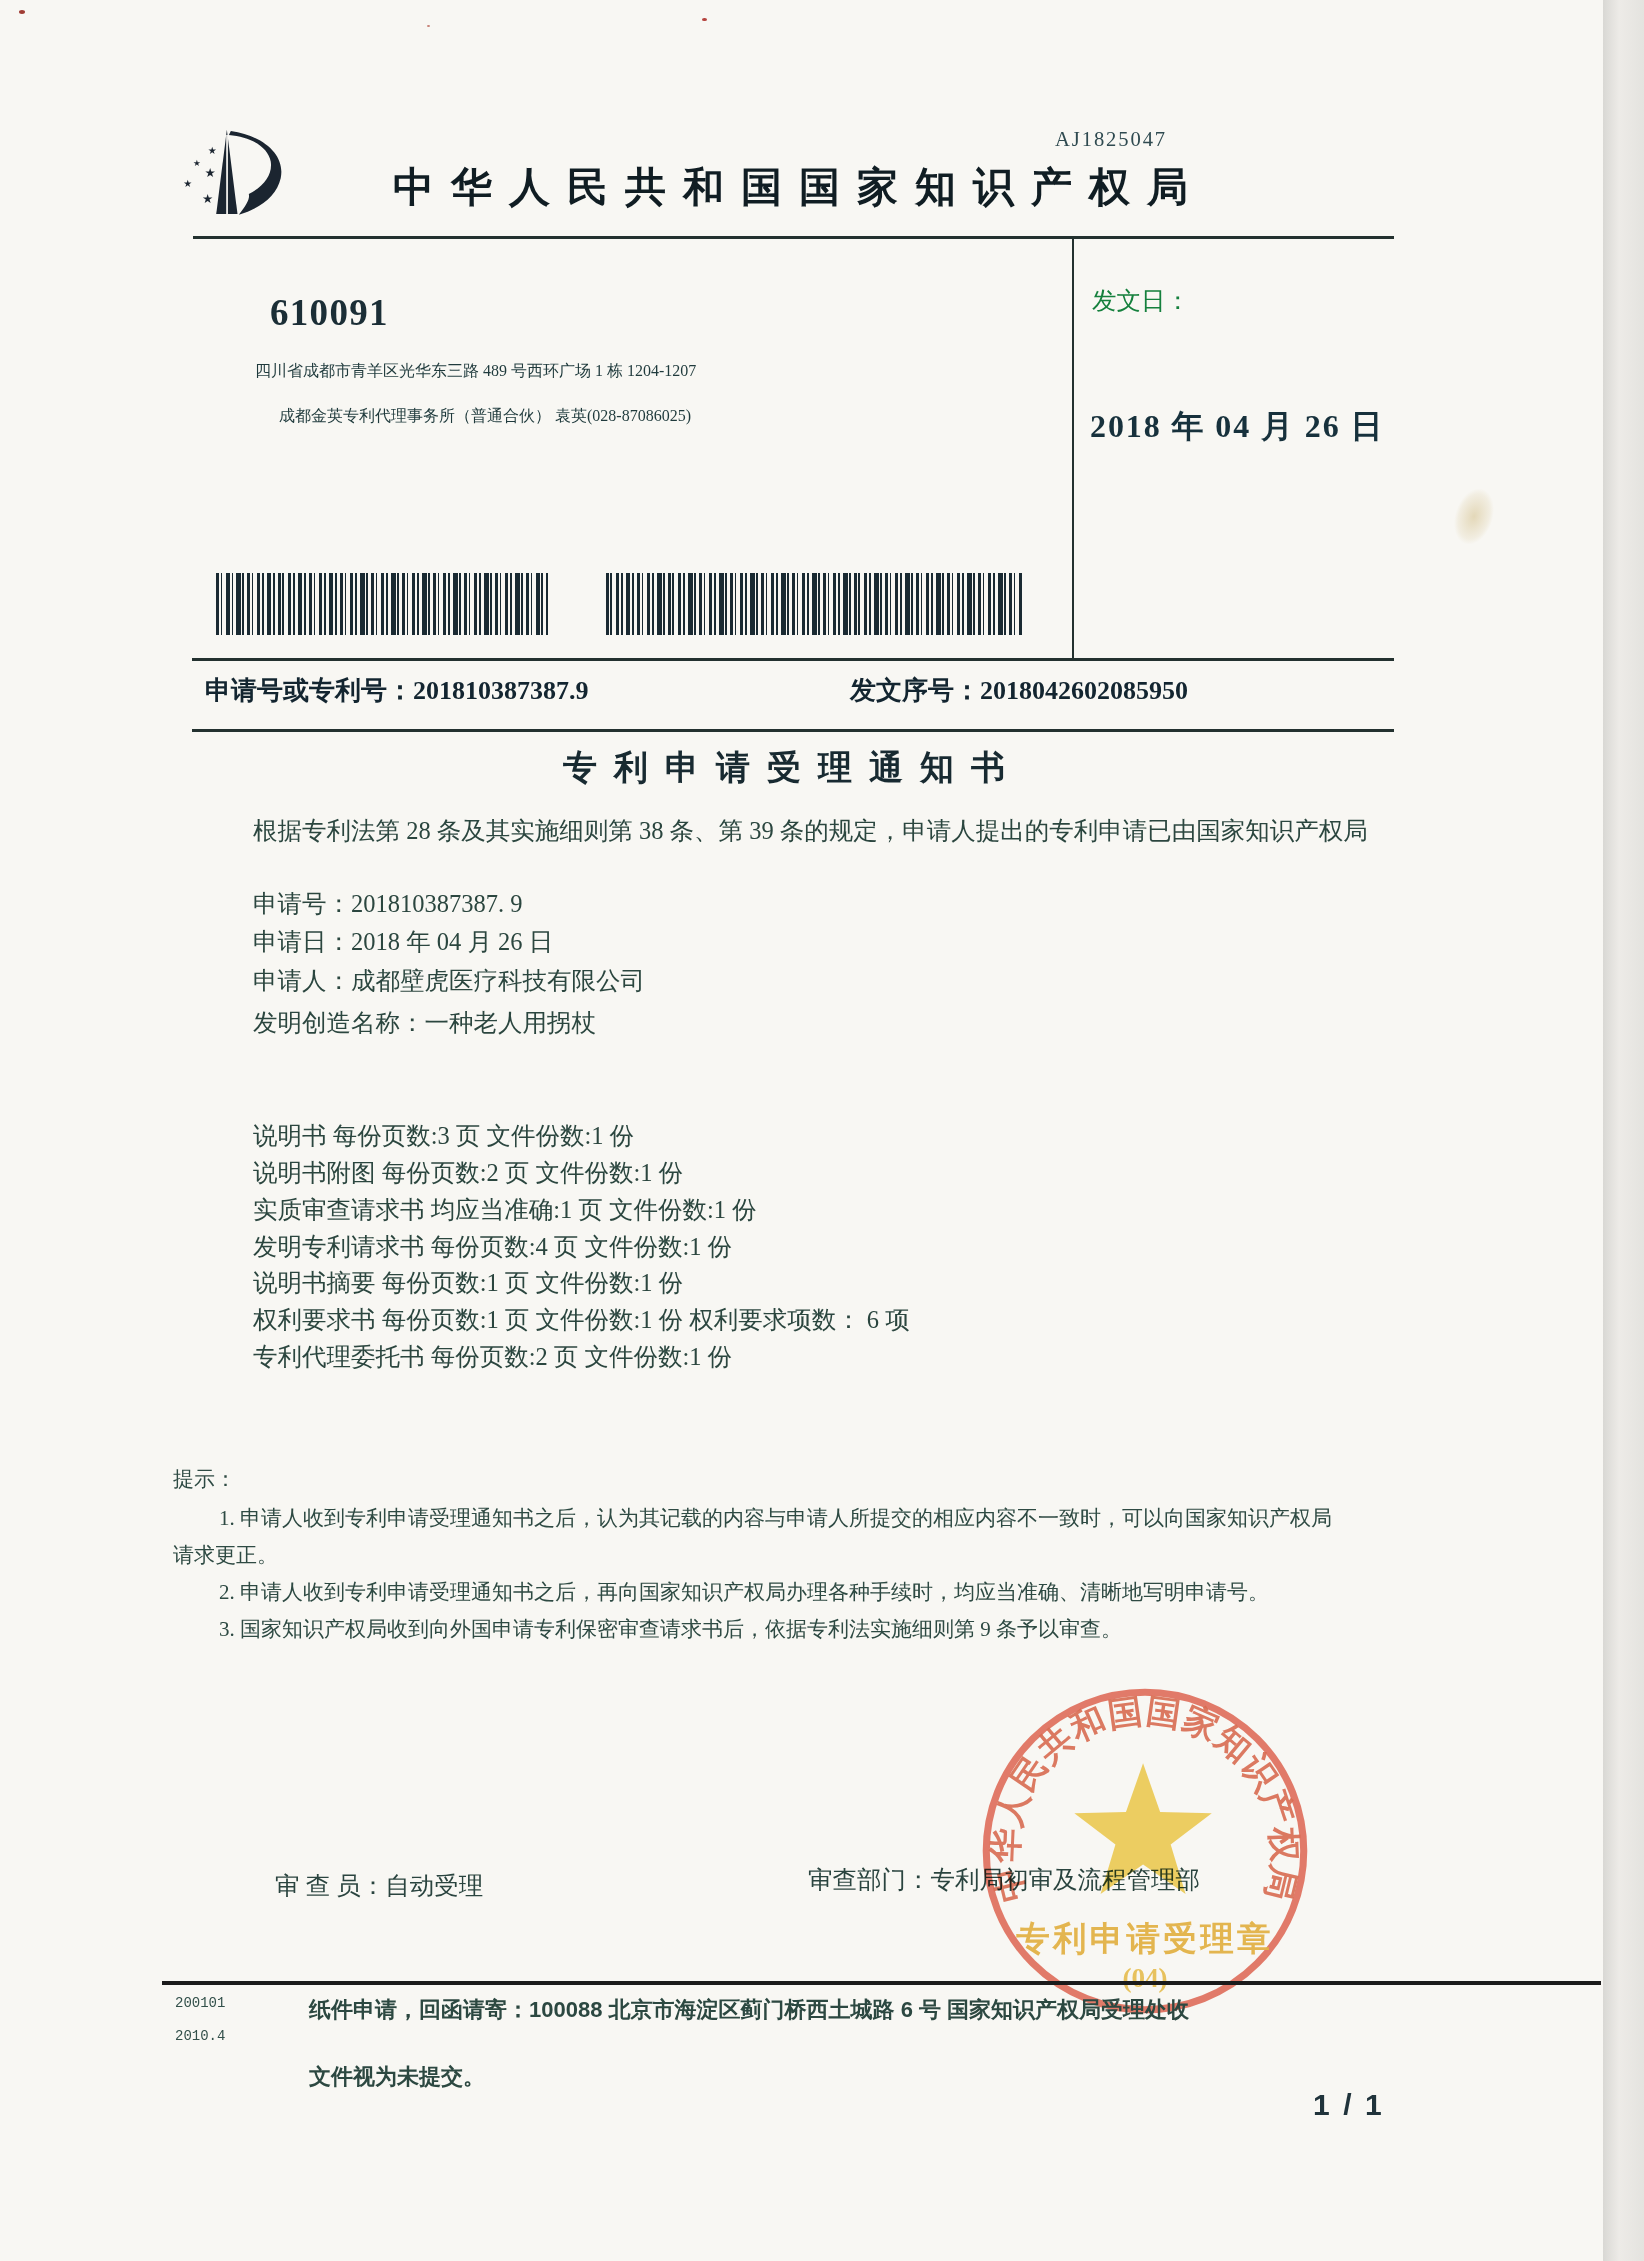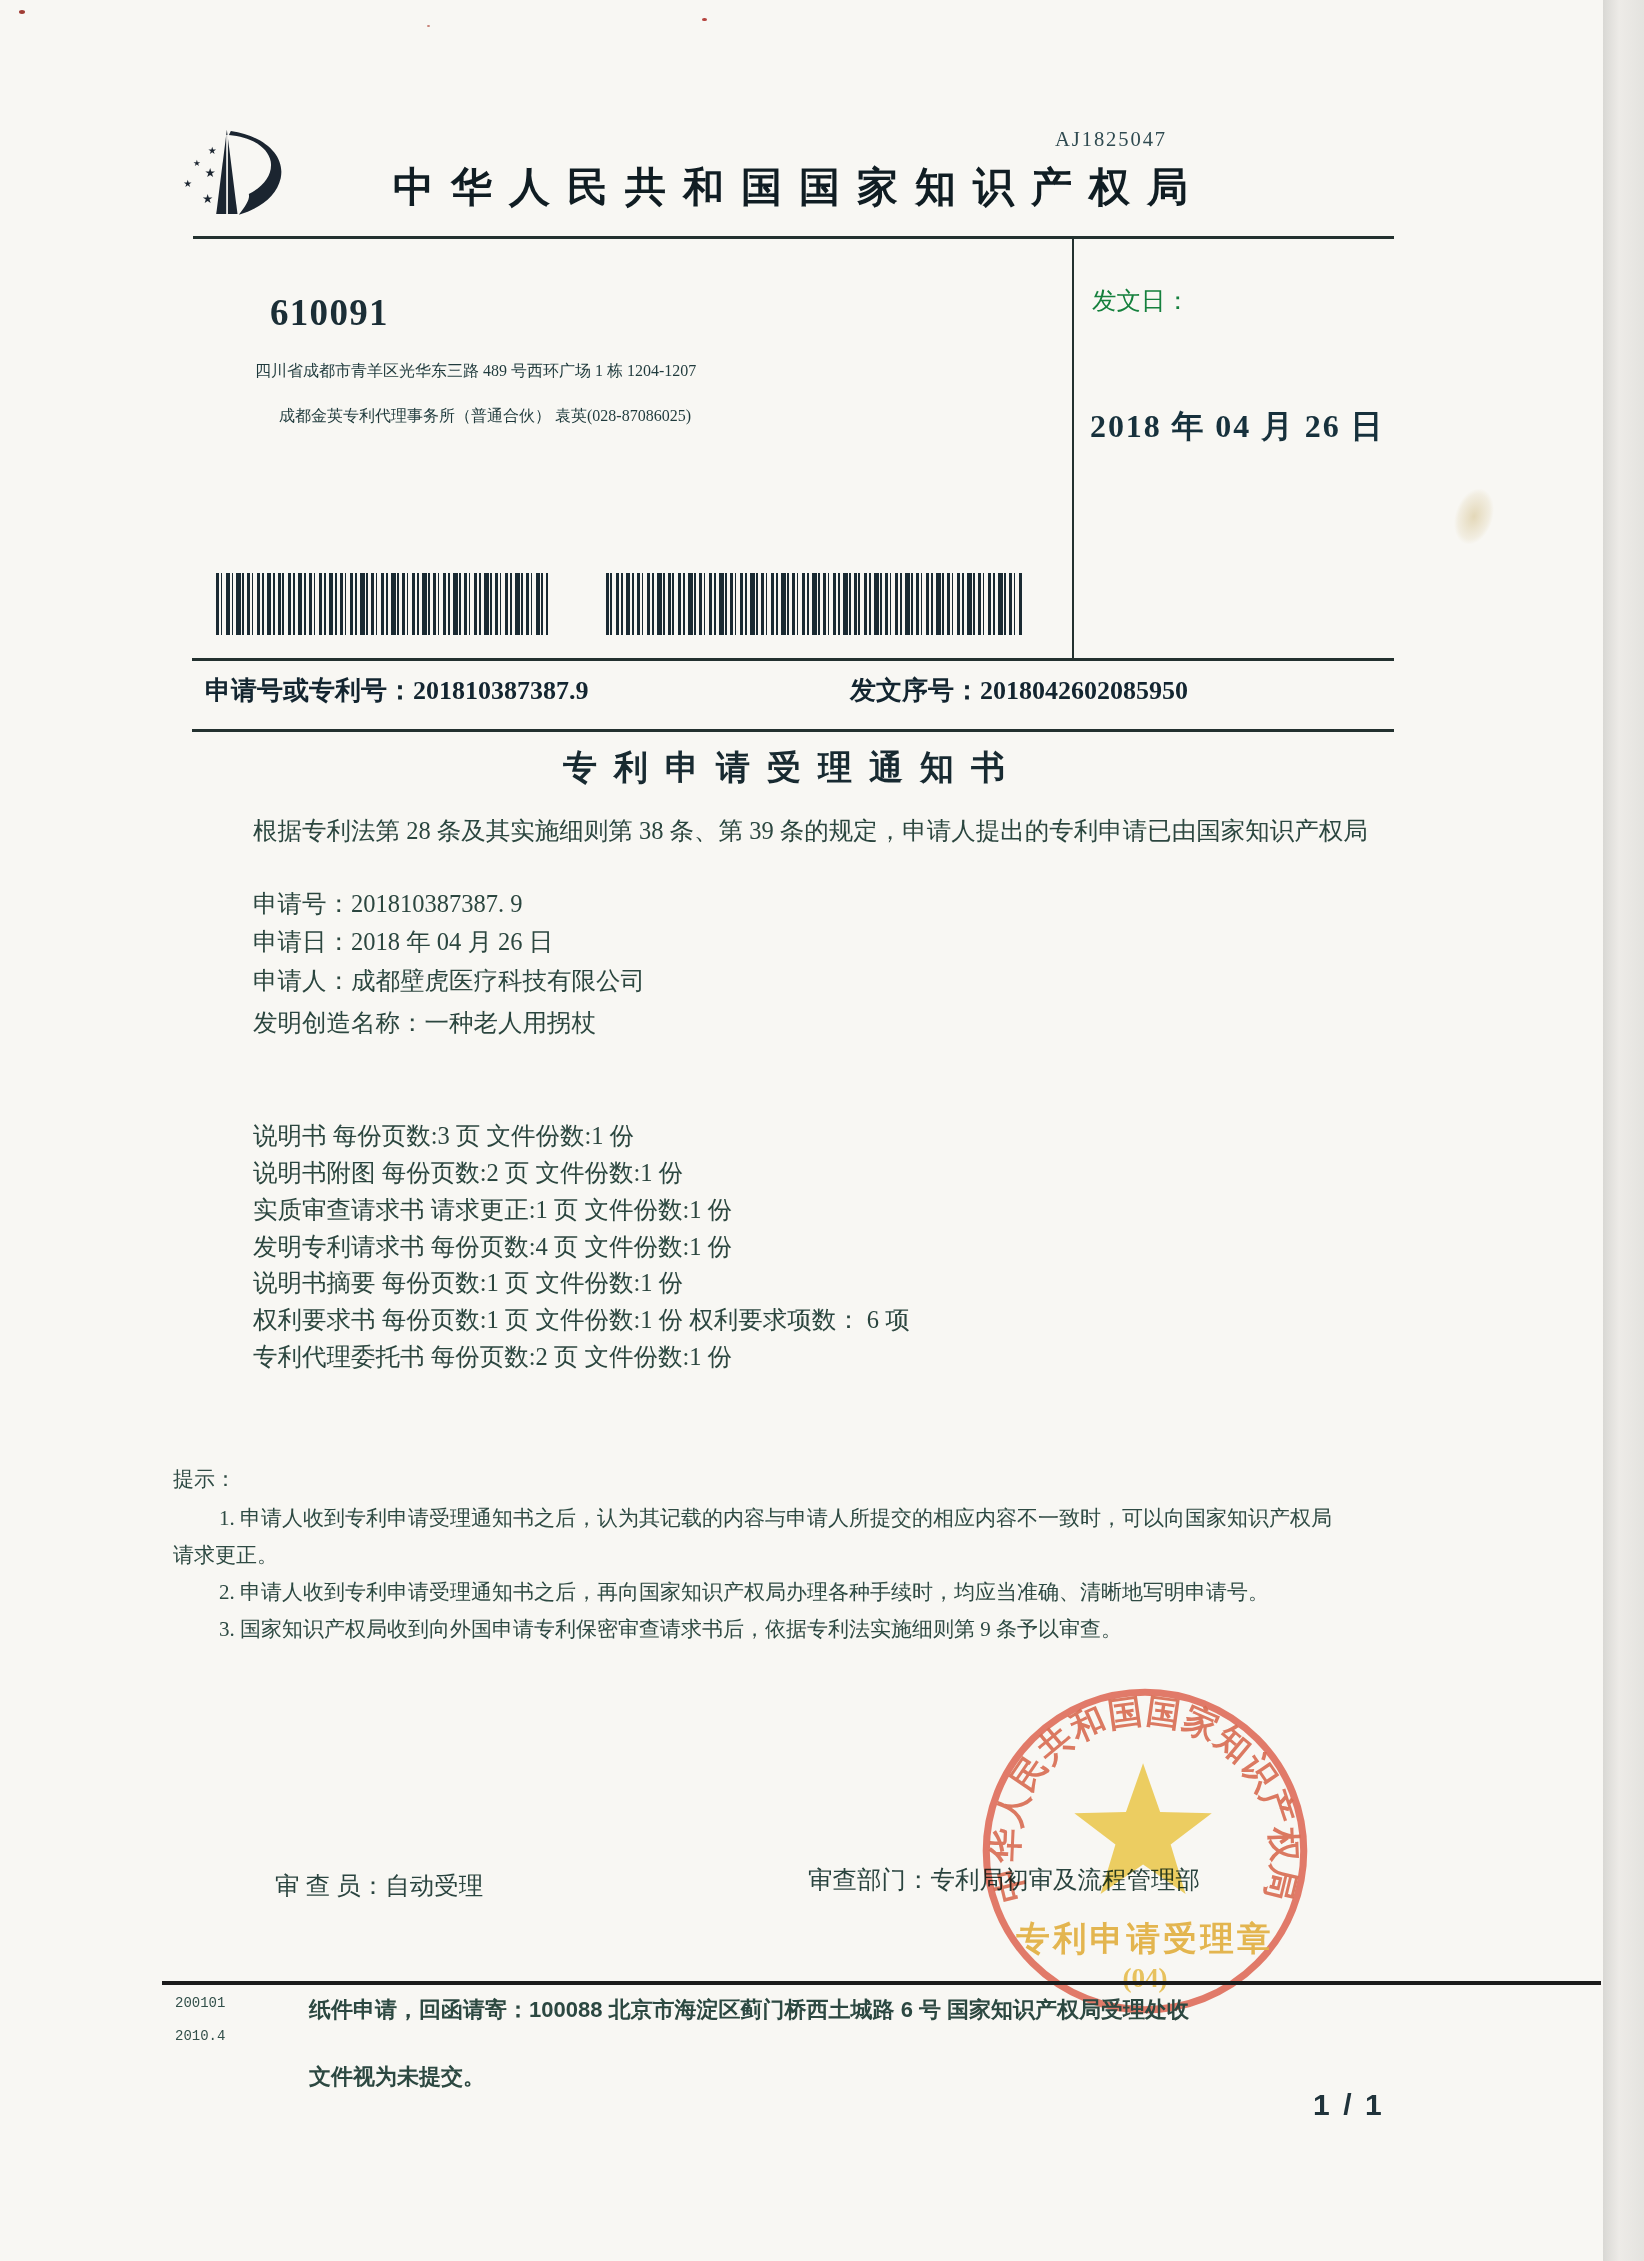--- a/index.html
+++ b/index.html
@@ -115,21 +115,21 @@
   <div class="abs body-line" style="left:253px;top:814px;">根据专利法第 28 条及其实施细则第 38 条、第 39 条的规定，申请人提出的专利申请已由国家知识产权局</div>
 
   <div class="abs body-line" style="left:253px;top:887px;">申请号：201810387387. 9</div>
   <div class="abs body-line" style="left:253px;top:925px;">申请日：2018 年 04 月 26 日</div>
   <div class="abs body-line" style="left:253px;top:964px;">申请人：成都壁虎医疗科技有限公司</div>
   <div class="abs body-line" style="left:253px;top:1006px;">发明创造名称：一种老人用拐杖</div>
 
 
   <div class="abs body-line" style="left:253px;top:1119px;">说明书 每份页数:3 页 文件份数:1 份</div>
   <div class="abs body-line" style="left:253px;top:1156px;">说明书附图 每份页数:2 页 文件份数:1 份</div>
-  <div class="abs body-line" style="left:253px;top:1193px;">实质审查请求书 请求更正:1 页 文件份数:1 份</div>
+  <div class="abs body-line" style="left:253px;top:1193px;">实质审查请求书 均应当准确:1 页 文件份数:1 份</div>
   <div class="abs body-line" style="left:253px;top:1230px;">发明专利请求书 每份页数:4 页 文件份数:1 份</div>
   <div class="abs body-line" style="left:253px;top:1266px;">说明书摘要 每份页数:1 页 文件份数:1 份</div>
   <div class="abs body-line" style="left:253px;top:1303px;">权利要求书 每份页数:1 页 文件份数:1 份 权利要求项数：  6 项</div>
   <div class="abs body-line" style="left:253px;top:1340px;">专利代理委托书 每份页数:2 页 文件份数:1 份</div>
 
   <div class="abs note-line" style="left:173px;top:1465px;">提示：</div>
   <div class="abs note-line" style="left:219px;top:1504px;">1. 申请人收到专利申请受理通知书之后，认为其记载的内容与申请人所提交的相应内容不一致时，可以向国家知识产权局</div>
   <div class="abs note-line" style="left:173px;top:1541px;">请求更正。</div>
   <div class="abs note-line" style="left:219px;top:1578px;">2. 申请人收到专利申请受理通知书之后，再向国家知识产权局办理各种手续时，均应当准确、清晰地写明申请号。</div>
   <div class="abs note-line" style="left:219px;top:1615px;">3. 国家知识产权局收到向外国申请专利保密审查请求书后，依据专利法实施细则第 9 条予以审查。</div>

